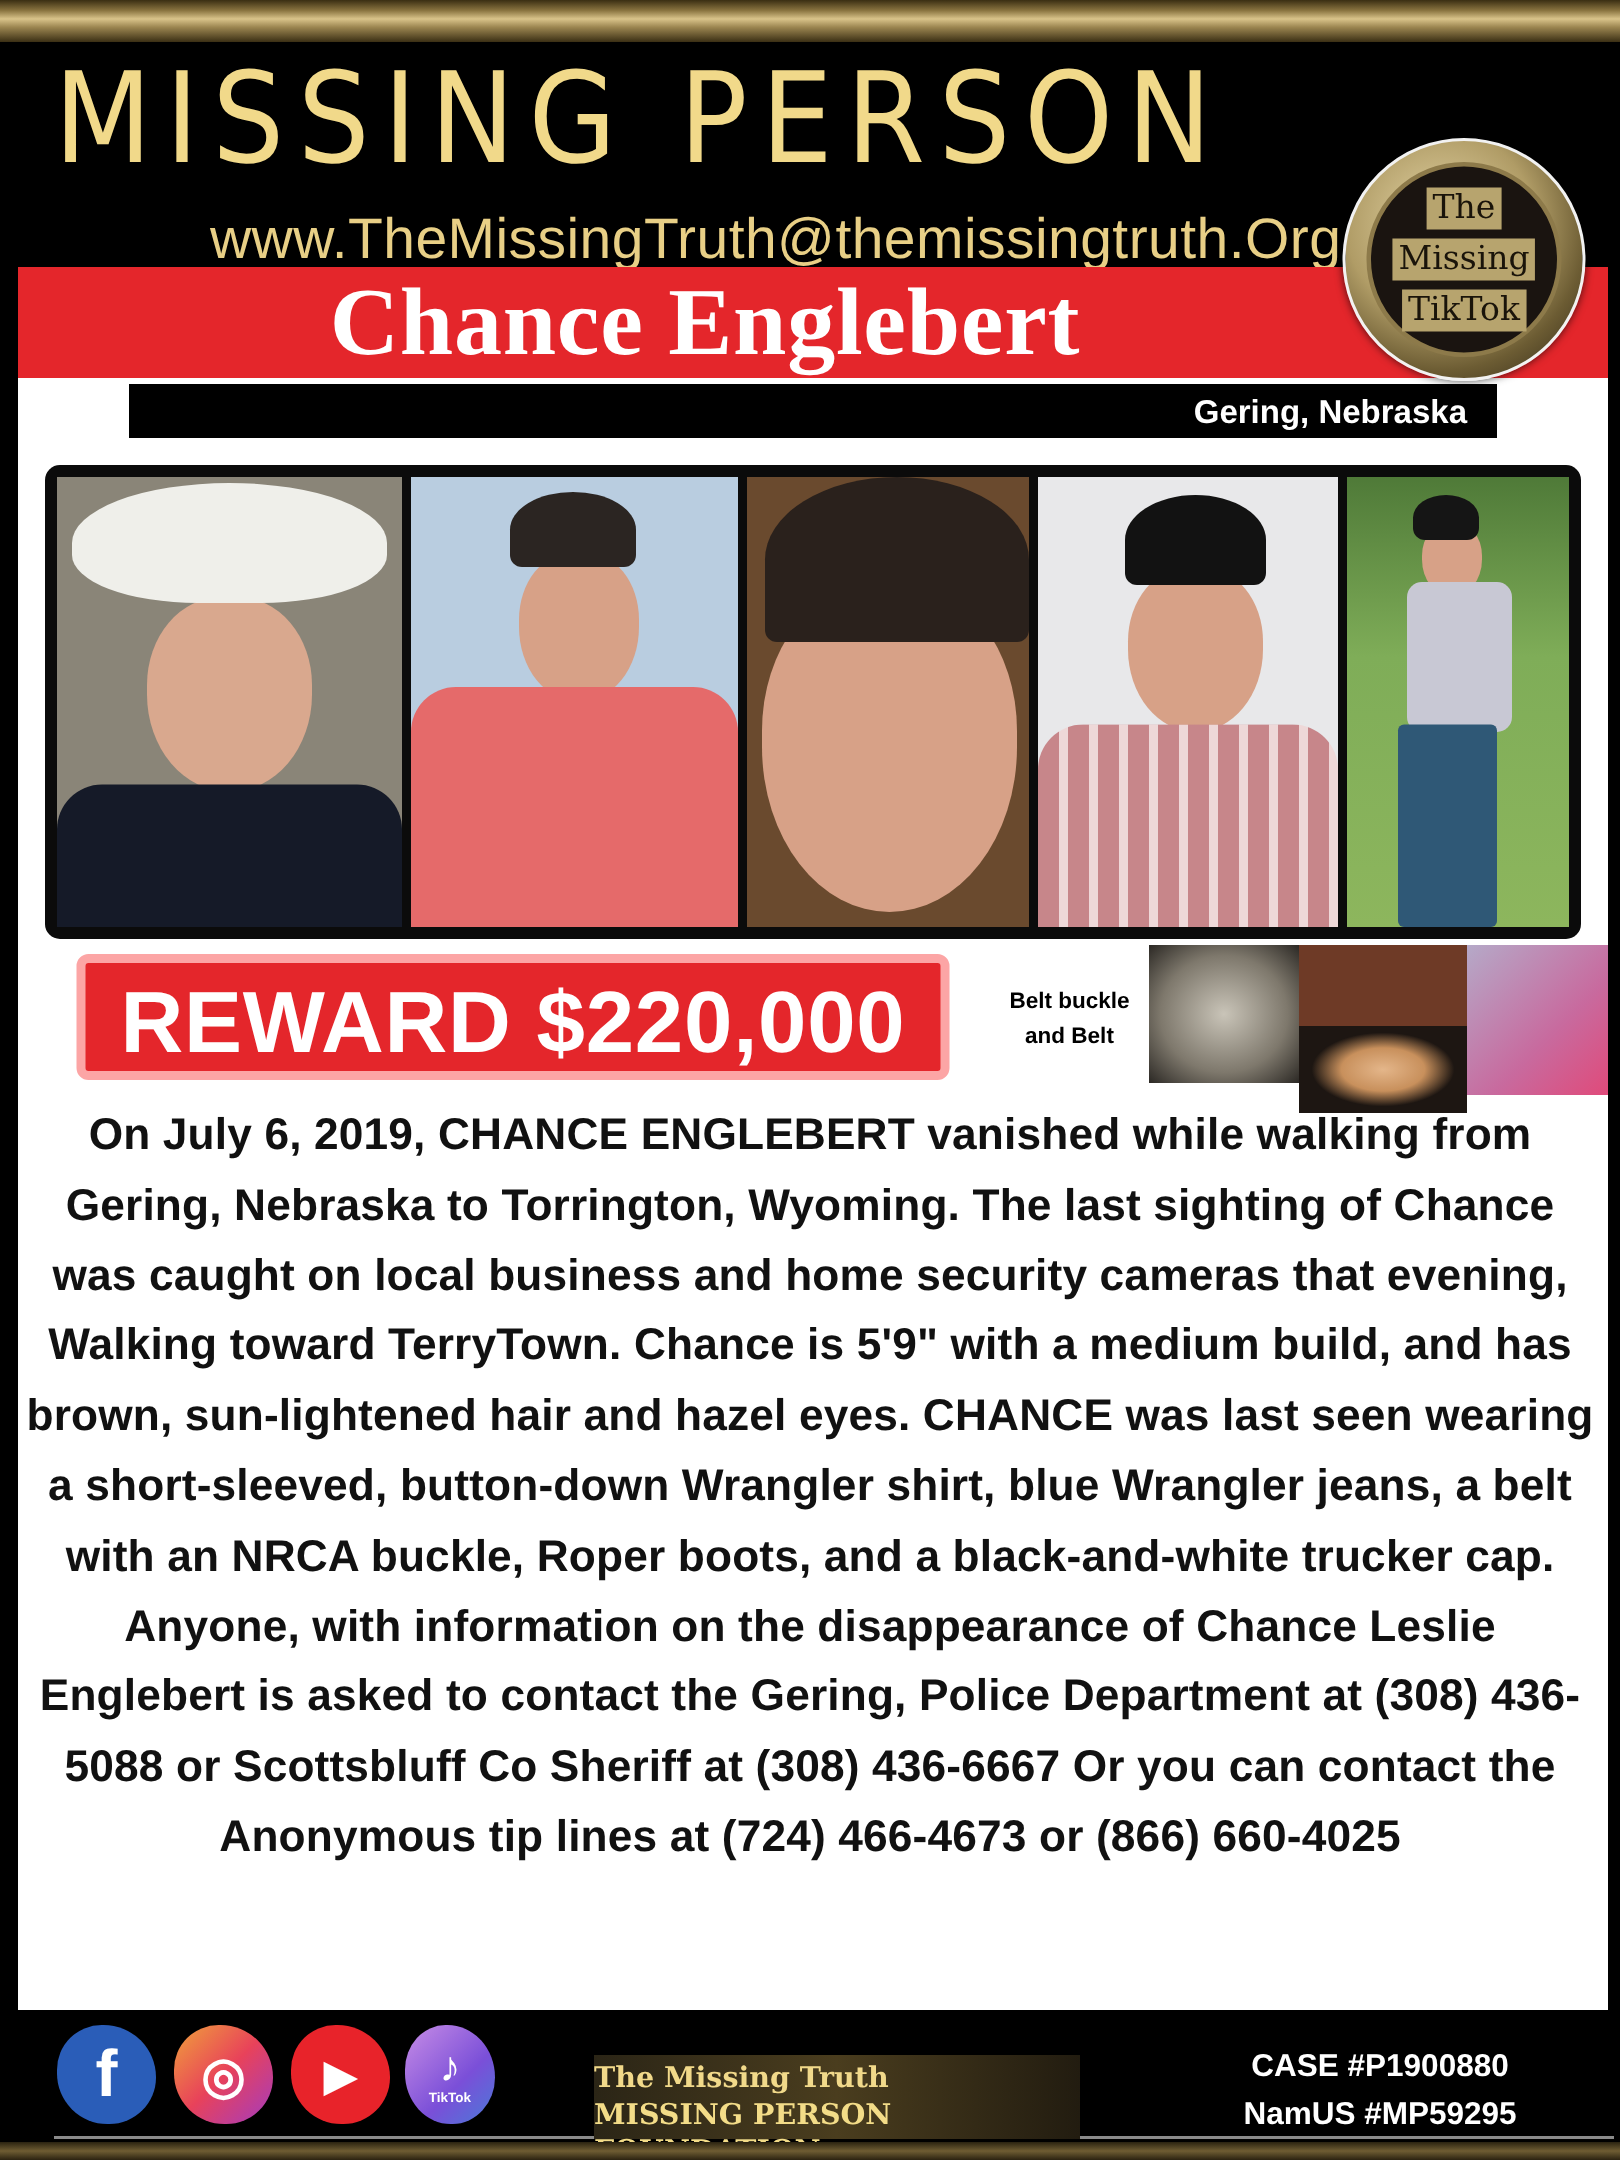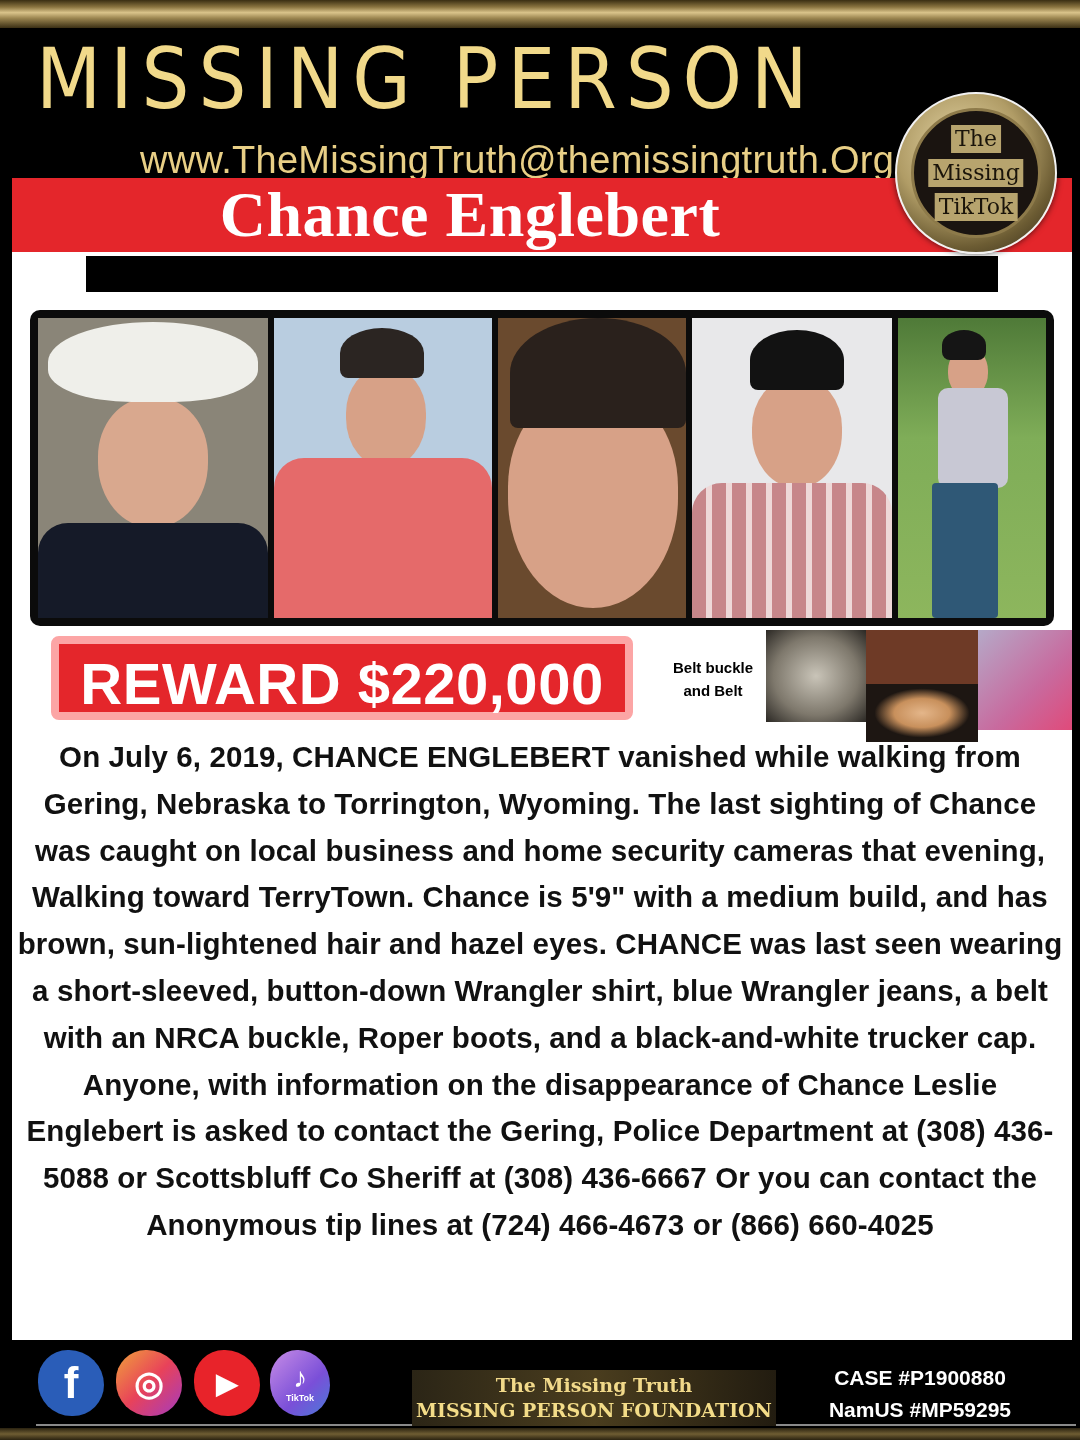--- a/index.html
+++ b/index.html
@@ -40,41 +40,41 @@
     .logo-word.w3 { top: 82px; }
 
     .photo-strip { position: absolute; left: 30px; top: 310px; width: 1024px; height: 316px; background: #0b0b0b;
       border-radius: 10px; padding: 8px; display: flex; gap: 6px; }
     .photo { position: relative; height: 300px; overflow: hidden; }
     .photo .cap { position: absolute; border-radius: 50% 50% 8px 8px; }
     .photo .face { position: absolute; border-radius: 45% 45% 50% 50%; background: #d7a187; }
     .photo .torso { position: absolute; border-radius: 30px 30px 0 0; }
 
     .reward { position: absolute; left: 51px; top: 636px; width: 582px; height: 84px; background: #e4262b;
-      border: 8px solid #fca5a5; border-radius: 8px; color: #fff; font-weight: bold; font-size: 58px;
+      border: 6px solid #fca5a5; border-radius: 8px; color: #fff; font-weight: bold; font-size: 58px;
       text-align: center; line-height: 80px; letter-spacing: 0.5px; }
     .buckle-label { position: absolute; left: 660px; top: 656px; width: 106px; text-align: center;
       color: #000; font-weight: bold; font-size: 15px; line-height: 23px; }
     .buckle-imgs { position: absolute; left: 766px; top: 630px; width: 306px; height: 112px; }
     .bk { position: absolute; }
 
     .body-text { position: absolute; left: 16px; top: 734px; width: 1048px; height: 604px; text-align: center;
       color: #111; font-weight: bold; font-size: 29.5px; line-height: 46.8px; letter-spacing: 0.1px; }
 
     .footer { position: absolute; left: 0; top: 1340px; width: 1080px; height: 88px; }
     .social { position: absolute; top: 10px; width: 66px; height: 66px; border-radius: 46% 54% 48% 52%;
       color: #fff; font-weight: bold; display: flex; align-items: center; justify-content: center; }
     .fb { left: 38px; background: #2a5db8; font-size: 44px; font-family: "Liberation Sans", sans-serif; }
     .ig { left: 116px; background: linear-gradient(135deg, #f0a23a 0%, #e8425a 50%, #a33bc1 100%); }
     .yt { left: 194px; background: #e8232a; }
     .tt { left: 270px; width: 60px; background: linear-gradient(135deg, #c88de6 0%, #7a4fd8 60%, #4a7ad8 100%);
       flex-direction: column; font-size: 9px; }
     .footer-line { position: absolute; left: 36px; top: 84px; width: 1040px; height: 2px; background: #8a8a8a; }
-    .foundation { position: absolute; left: 412px; top: 30px; width: 364px; height: 56px;
-      background: linear-gradient(90deg, #2b2516 0%, #4a3d1e 50%, #221c10 100%); text-align: center; }
+    .foundation { position: absolute; left: 396px; top: 30px; width: 324px; height: 56px;
+      background: linear-gradient(90deg, #2b2516 0%, #4a3d1e 50%, #221c10 100%); text-align: left; }
     .foundation .l1 { color: #f1d98a; font-family: "DejaVu Serif", serif; font-weight: bold; font-size: 19px; line-height: 26px; padding-top: 2px; }
     .foundation .l2 { color: #f3dc88; font-family: "DejaVu Serif", serif; font-weight: bold; font-size: 19px; line-height: 24px; }
     .case { position: absolute; left: 800px; top: 22px; width: 240px; text-align: center; color: #fff;
       font-weight: bold; font-size: 21px; line-height: 32px; }
   </style>
 </head>
 <body>
 
 <div class="gold-bar"></div>
 
@@ -87,20 +87,21 @@
 
 <div class="logo">
   <div class="logo-inner">
     <div class="logo-word w1">The</div>
     <div class="logo-word w2">Missing</div>
     <div class="logo-word w3">TikTok</div>
   </div>
 </div>
 
 <div class="info-bar">
+  <span class="loc">Gering, Nebraska</span>
 </div>
 
 <div class="photo-strip">
   <div class="photo" style="width:230px;background:#8a8578;">
     <div class="face" style="left:60px;top:80px;width:110px;height:130px;background:#d9a88e;"></div>
     <div class="cap" style="left:10px;top:4px;width:210px;height:80px;background:#efefea;border-radius:50% 50% 40% 40%;"></div>
     <div class="torso" style="left:0;top:205px;width:230px;height:95px;background:#151a28;"></div>
   </div>
   <div class="photo" style="width:218px;background:#b9cde0;">
     <div class="face" style="left:72px;top:50px;width:80px;height:100px;"></div>

